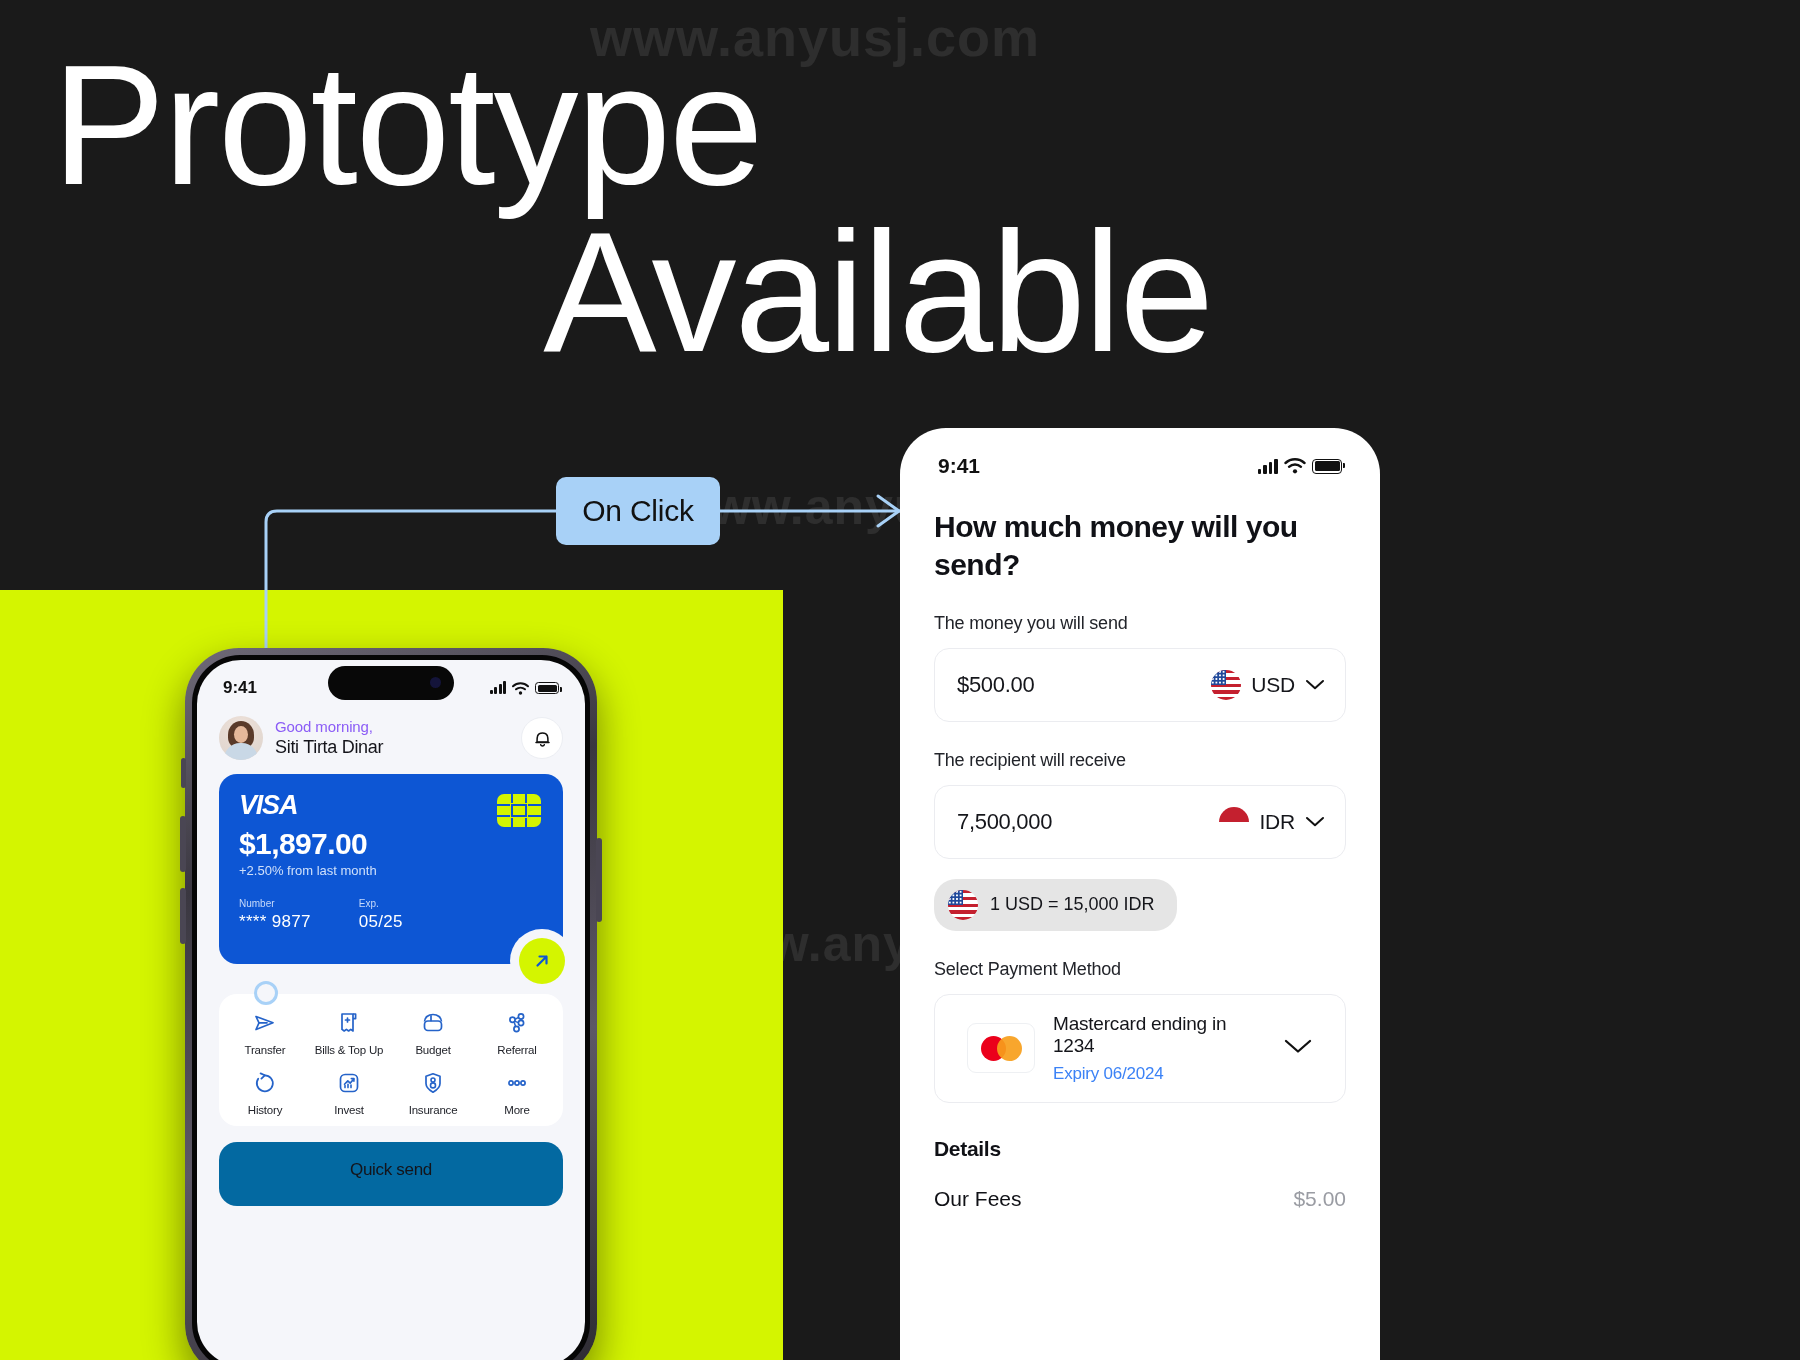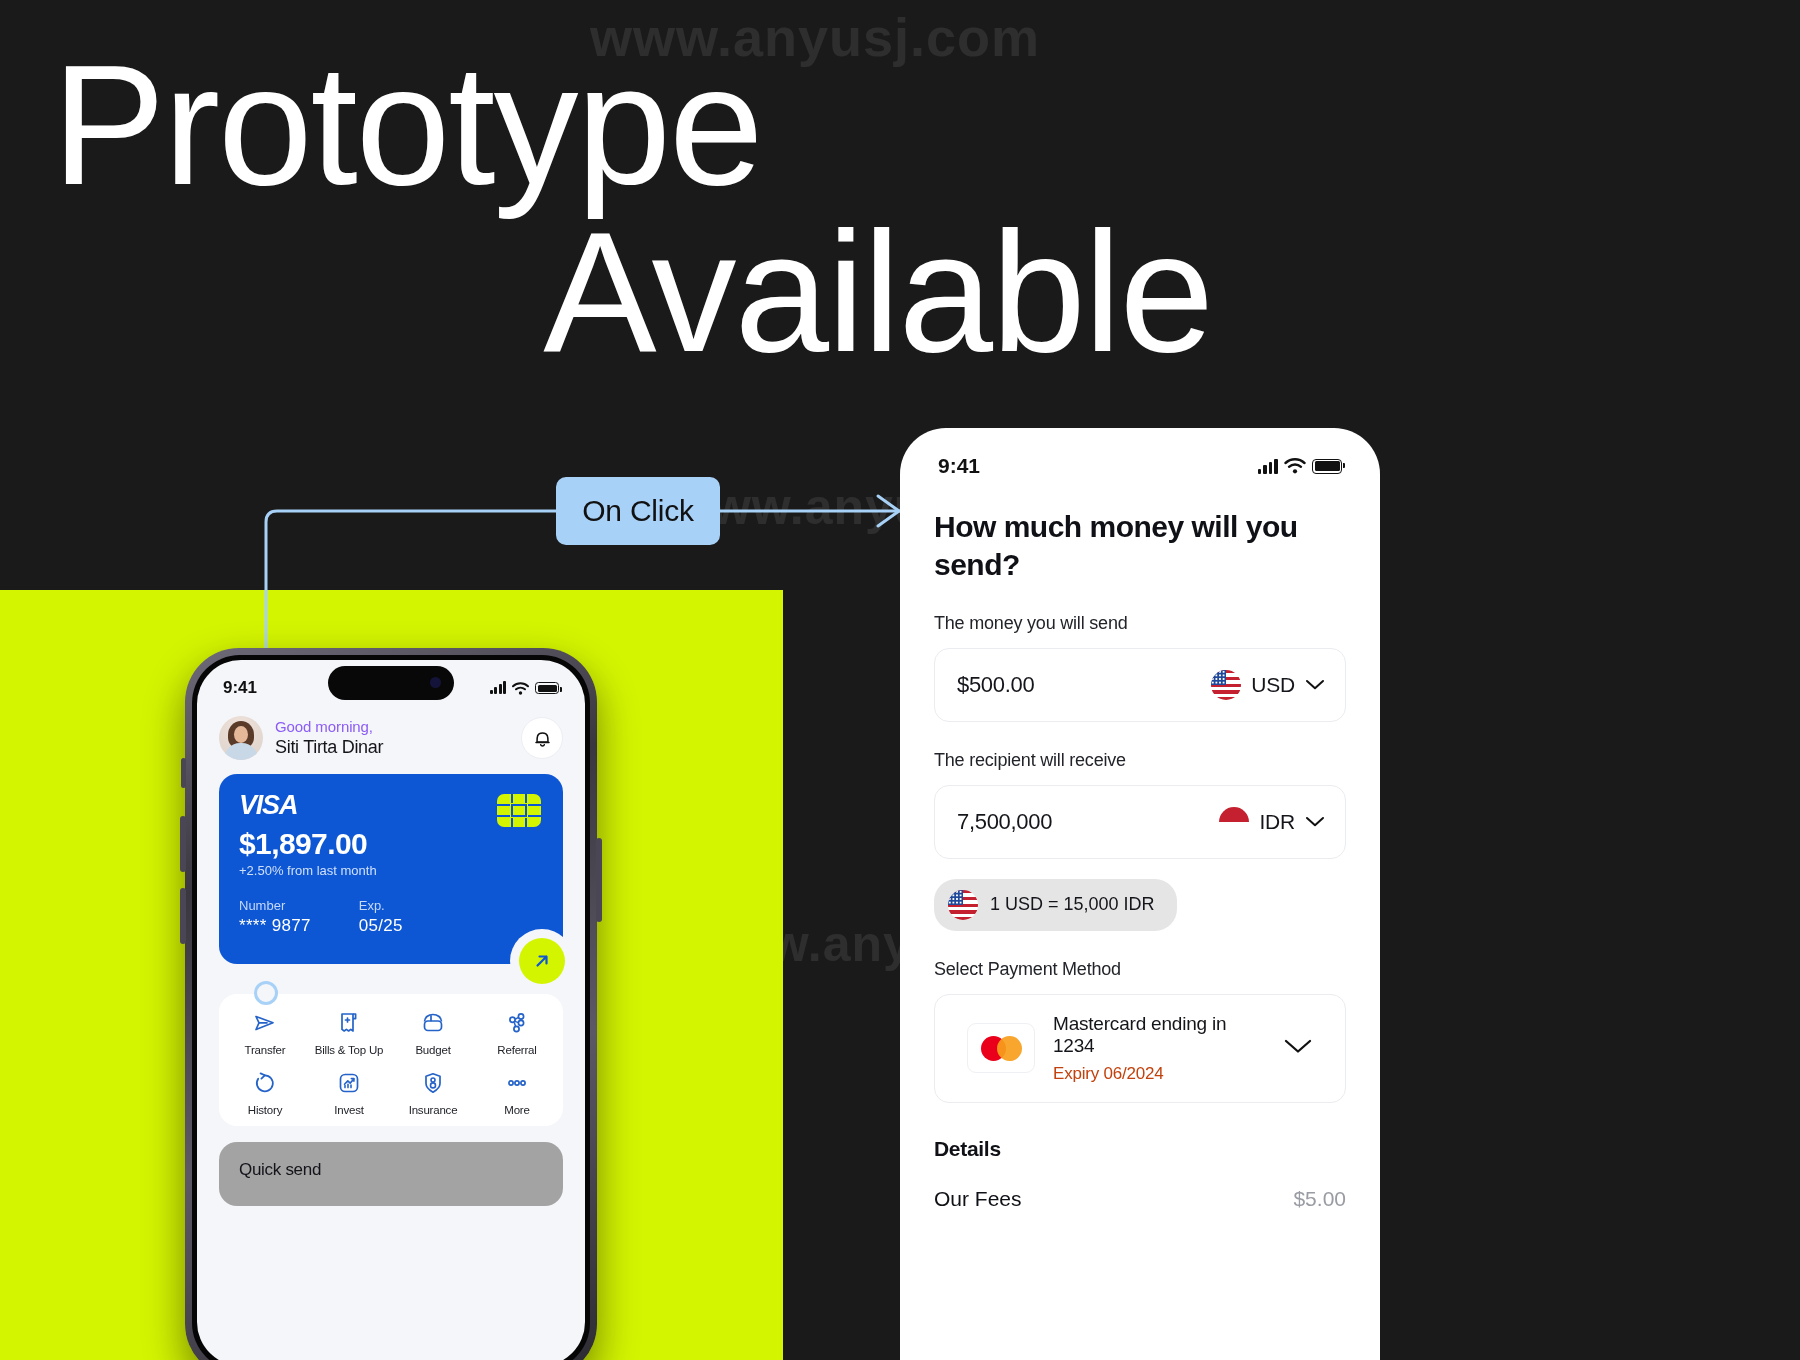--- a/index.html
+++ b/index.html
@@ -133,21 +133,21 @@
 
   .visa-card {
     margin: 0 22px; height: 190px; border-radius: 18px;
     background: #0d56d4; position: relative; overflow: visible;
     padding: 16px 20px; color:#fff;
   }
   .visa-logo { font-size:27px; font-weight:800; font-style:italic; letter-spacing:-1.2px; }
   .visa-bal  { font-size:30px; font-weight:600; margin-top:6px; letter-spacing:-0.6px;}
   .visa-delta{ font-size:13px; color:#cfe0fb; margin-top:2px; }
   .visa-meta { display:flex; gap:48px; margin-top:20px; }
-  .visa-meta .k { font-size:13px; color:#c6d9fa; }
+  .visa-meta .k { font-size:10px; color:#c6d9fa; }
   .visa-meta .v { font-size:17px; font-weight:500; margin-top:3px; letter-spacing:0.3px;}
   .chip {
     position:absolute; right:22px; top:20px; width:44px;height:33px;border-radius:7px;background:#d4f500;
   }
   .chip span{position:absolute;background:#0d56d4;}
   .chip .h1{left:0;top:10px;width:13px;height:2px;}
   .chip .h2{right:0;top:10px;width:13px;height:2px;}
   .chip .h3{left:0;bottom:10px;width:13px;height:2px;}
   .chip .h4{right:0;bottom:10px;width:13px;height:2px;}
   .chip .v1{left:14px;top:0;width:2px;height:9px;}
@@ -164,21 +164,21 @@
 
   .menu-card {
     margin: 30px 22px 0 22px; background:#fff; border-radius:18px;
     padding: 14px 4px 10px 4px;
   }
   .menu-grid { display:grid; grid-template-columns: repeat(4,1fr); row-gap: 12px; }
   .menu-item { display:flex;flex-direction:column;align-items:center;gap:6px; }
   .menu-item .mi { height:30px; display:flex;align-items:center;justify-content:center; }
   .menu-item .ml { font-size:11.5px; color:#22242b; letter-spacing:-0.2px; }
 
-  .quick-card { margin: 16px 22px 0 22px; background:#a3a3a3; border-radius:18px; padding:18px 20px 26px 20px; }
+  .quick-card { margin: 16px 22px 0 22px; background:#0369a1; border-radius:18px; padding:18px 20px 26px 20px;text-align:center; }
   .quick-card .qt { font-size:17px; color:#14141a; letter-spacing:-0.3px; }
 
   .conn-dot {
     position:absolute; left:254px; top:981px;
     width:24px;height:24px;border-radius:50%;
     background:#f5f6fa; border:3px solid #a8d1f7;
   }
 
   
   .phone-right {
@@ -230,21 +230,21 @@
   .pay-card {
     margin-top:14px; border:1.4px solid #ebecf0; border-radius:15px;
     display:flex; align-items:center; gap:18px; padding:18px 32px;
   }
   .mc-logo { width:68px;height:50px;border:1.4px solid #eef0f3;border-radius:9px;
              display:flex;align-items:center;justify-content:center; flex:none; position:relative;}
   .mc-logo .c { width:25px;height:25px;border-radius:50%; }
   .mc-logo .c.r { background:#eb001b; margin-right:-9px; }
   .mc-logo .c.y { background:#f79e1b; opacity:0.92; }
   .pay-card .pm-title { font-size:19px; color:#14151a; letter-spacing:-0.2px;}
-  .pay-card .pm-sub { font-size:17px; color:#c2410c; margin-top:7px; letter-spacing:-0.2px;}
+  .pay-card .pm-sub { font-size:17px; color:#3b82f6; margin-top:7px; letter-spacing:-0.2px;}
   .pay-card .chev { margin-left:auto; }
 
   .details-h { font-size:21px; font-weight:600; color:#101116; margin-top:34px; letter-spacing:-0.3px;}
   .fee-row { display:flex; align-items:center; margin-top:26px; }
   .fee-row .fk { font-size:21px; color:#101116; }
   .fee-row .fv { margin-left:auto; font-size:21px; color:#9a9ca3; }
 </style>
 </head>
 <body>
 

